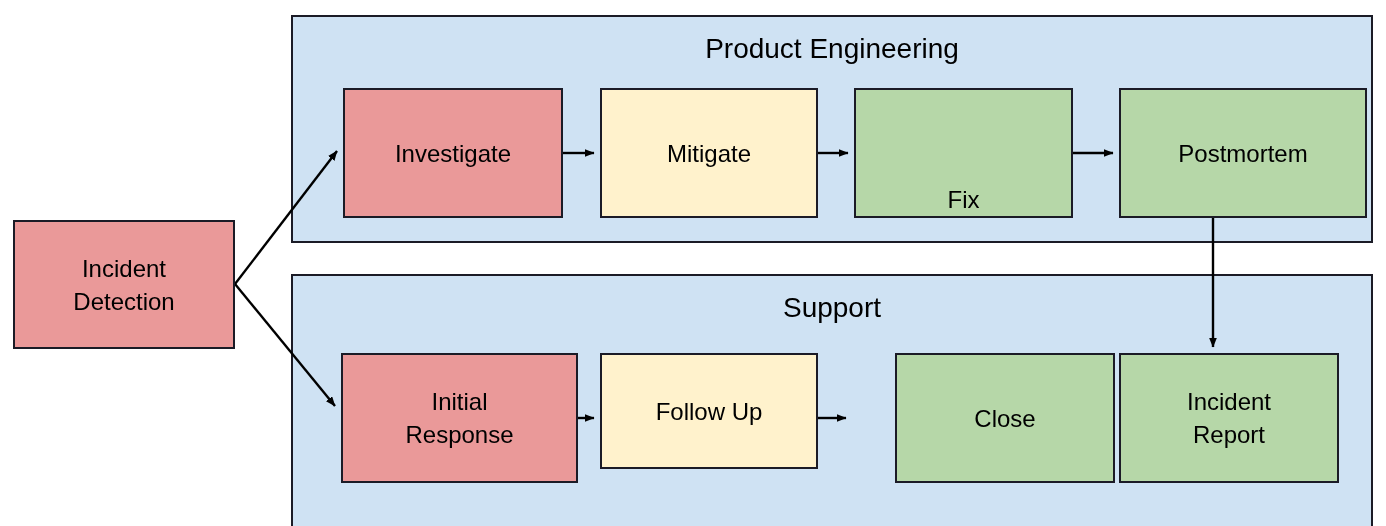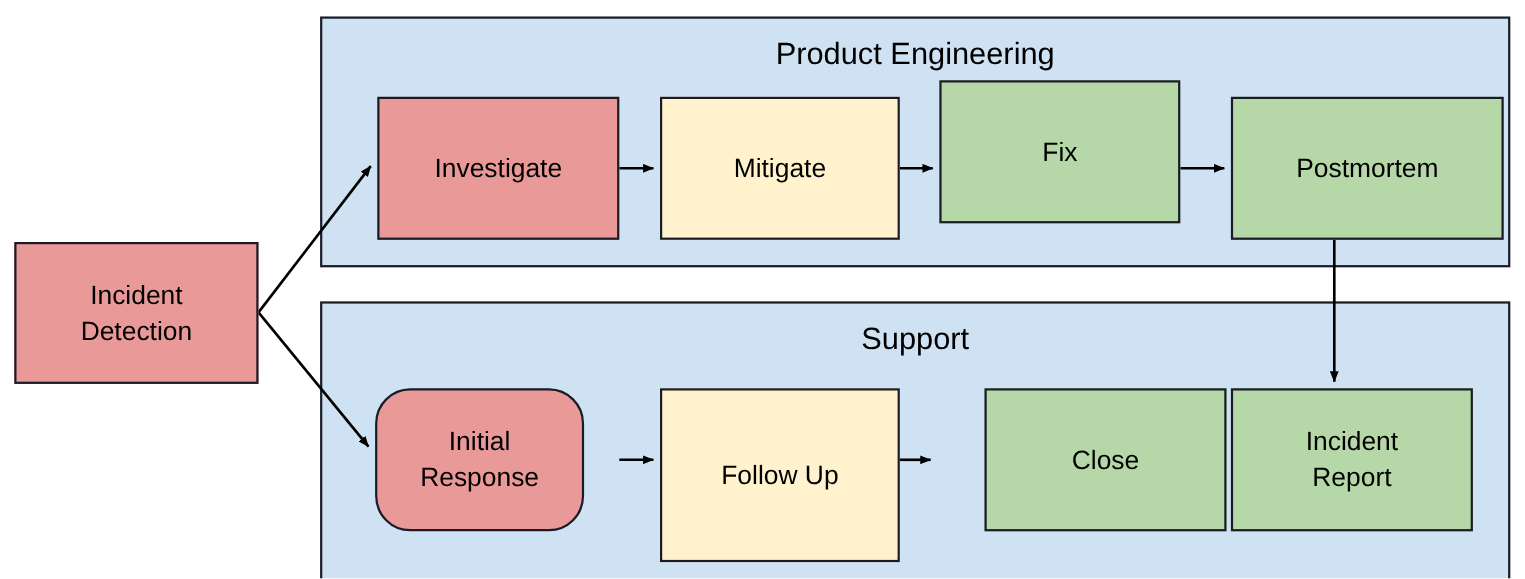--- a/index.html
+++ b/index.html
@@ -46,30 +46,30 @@
 
   <div class="node red" id="node-0" style="left: 13px; top: 220px; width: 222px; height: 129px;">
       <span>Incident<br>Detection</span>
     </div>
   <div class="node red" id="node-1" style="left: 343px; top: 88px; width: 220px; height: 130px;">
       <span>Investigate</span>
     </div>
   <div class="node yellow" id="node-2" style="left: 600px; top: 88px; width: 218px; height: 130px;">
       <span>Mitigate</span>
     </div>
-  <div class="node green" id="node-3" style="left: 854px; top: 73px; width: 219px; height: 130px;">
+  <div class="node green" id="node-3" style="left: 854px; top: 88px; width: 219px; height: 130px; align-items: flex-end;">
       <span>Fix</span>
     </div>
   <div class="node green" id="node-4" style="left: 1119px; top: 88px; width: 248px; height: 130px;">
       <span>Postmortem</span>
     </div>
-  <div class="node red" id="node-5" style="left: 341px; top: 353px; width: 190px; height: 130px; border-radius: 32px;">
+  <div class="node red" id="node-5" style="left: 341px; top: 353px; width: 237px; height: 130px;">
       <span>Initial<br>Response</span>
     </div>
-  <div class="node yellow" id="node-6" style="left: 600px; top: 353px; width: 218px; height: 158px;">
+  <div class="node yellow" id="node-6" style="left: 600px; top: 353px; width: 218px; height: 116px;">
       <span>Follow Up</span>
     </div>
   <div class="node green" id="node-7" style="left: 852px; top: 353px; width: 220px; height: 130px; margin-left: 43px;">
       <span>Close</span>
     </div>
   <div class="node green" id="node-8" style="left: 1119px; top: 353px; width: 220px; height: 130px;">
       <span>Incident<br>Report</span>
     </div>
 
 </div>

